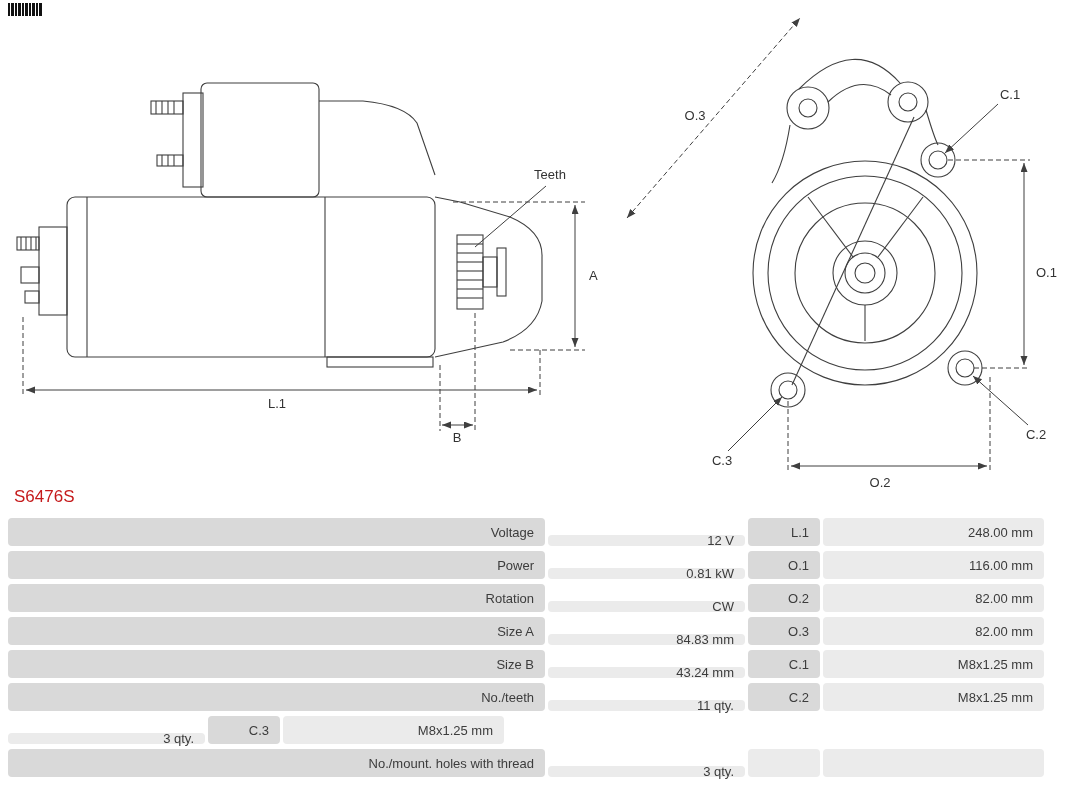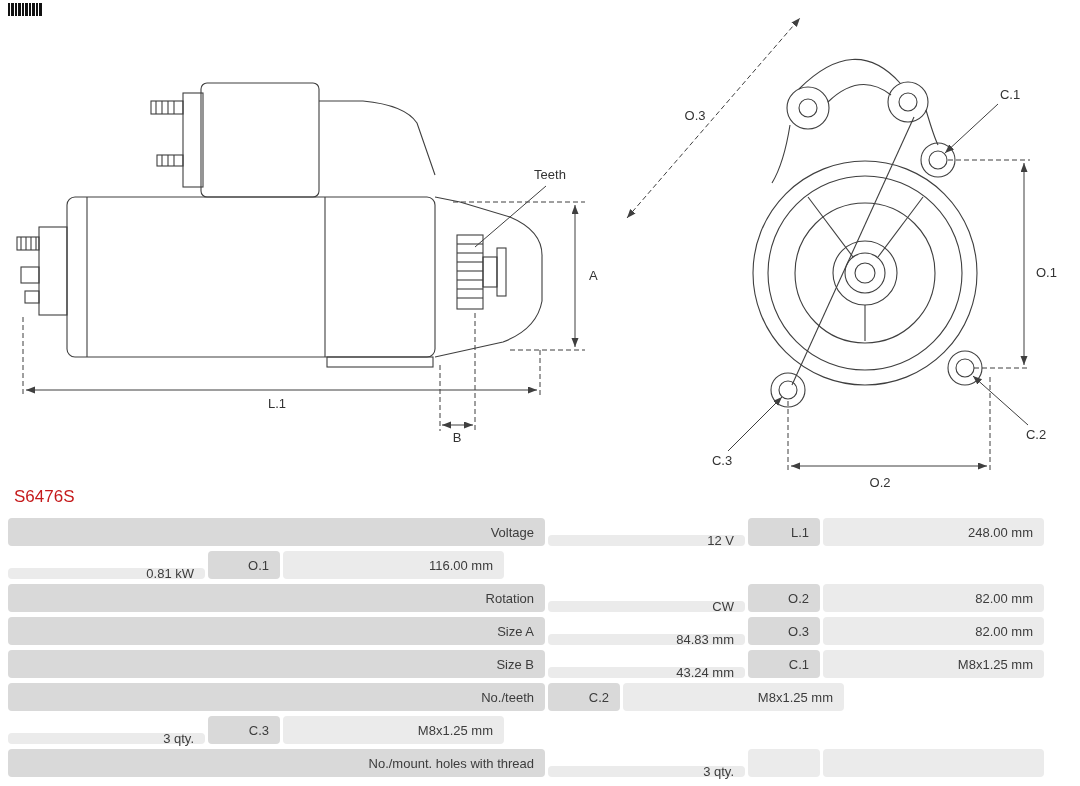--- a/index.html
+++ b/index.html
@@ -184,20 +184,21 @@
   <div class="part-number">S6476S</div>
 
   <div class="spec-table">
     <div class="trow">
       <div class="cell label">Voltage</div>
       <div class="cell value">12 V</div>
       <div class="cell dlabel">L.1</div>
       <div class="cell dvalue">248.00 mm</div>
     </div>
     <div class="trow">
+      <div class="cell label">Power</div>
       <div class="cell value">0.81 kW</div>
       <div class="cell dlabel">O.1</div>
       <div class="cell dvalue">116.00 mm</div>
     </div>
     <div class="trow">
       <div class="cell label">Rotation</div>
       <div class="cell value">CW</div>
       <div class="cell dlabel">O.2</div>
       <div class="cell dvalue">82.00 mm</div>
     </div>
@@ -208,20 +209,21 @@
       <div class="cell dvalue">82.00 mm</div>
     </div>
     <div class="trow">
       <div class="cell label">Size B</div>
       <div class="cell value">43.24 mm</div>
       <div class="cell dlabel">C.1</div>
       <div class="cell dvalue">M8x1.25 mm</div>
     </div>
     <div class="trow">
       <div class="cell label">No./teeth</div>
+      <div class="cell value">11 qty.</div>
       <div class="cell dlabel">C.2</div>
       <div class="cell dvalue">M8x1.25 mm</div>
     </div>
     <div class="trow">
       <div class="cell value">3 qty.</div>
       <div class="cell dlabel">C.3</div>
       <div class="cell dvalue">M8x1.25 mm</div>
     </div>
     <div class="trow no-dim">
       <div class="cell label">No./mount. holes with thread</div>

